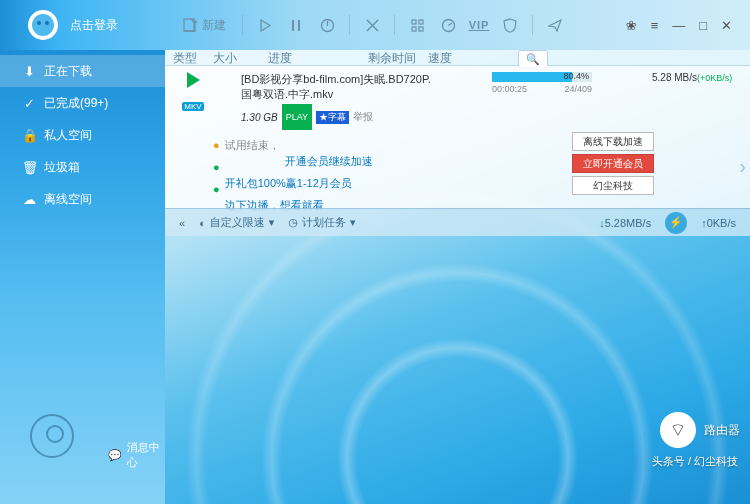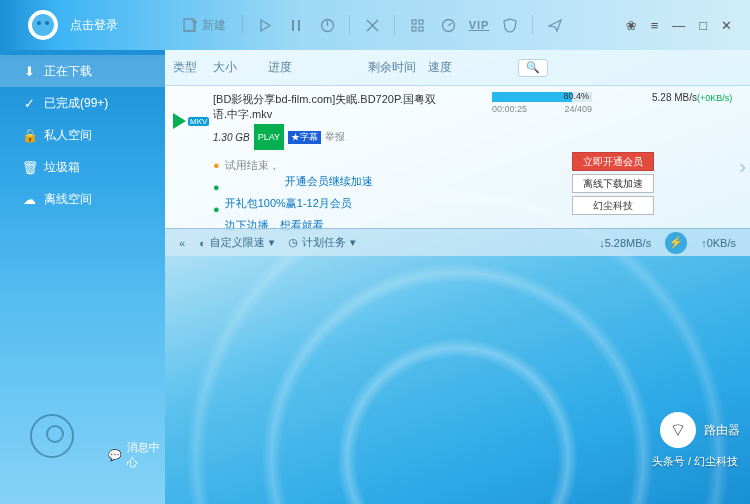--- a/index.html
+++ b/index.html
@@ -28,29 +28,29 @@
 .side-item { display:flex; align-items:center; gap:8px; height:32px; color:#fff; font-size:12px; padding-left:44px; cursor:pointer; position:relative; }
 .side-item.active { background:rgba(255,255,255,0.22); }
 .side-item .sicon { position:absolute; left:22px; width:15px; text-align:center; font-size:13px; }
 
 .main { flex:1; background:linear-gradient(160deg, #e8f7fd 0%, #b1e1f5 30%, #59c0ed 55%, #2ca9e6 80%, #1a8fd4 100%); position:relative; display:flex; flex-direction:column; overflow:hidden; }
 .swirl { position:absolute; inset:0; opacity:0.45; background:
   radial-gradient(circle at 50% 90%, rgba(255,255,255,0.0) 20%, rgba(255,255,255,0.6) 22%, rgba(255,255,255,0.0) 24%),
   radial-gradient(circle at 50% 90%, rgba(255,255,255,0.0) 35%, rgba(255,255,255,0.5) 37%, rgba(255,255,255,0.0) 39%),
   radial-gradient(circle at 50% 90%, rgba(255,255,255,0.0) 50%, rgba(255,255,255,0.4) 52%, rgba(255,255,255,0.0) 54%);
 }
-.cols { height:36px; display:flex; align-items:center; font-size:12px; color:#5b84a0; border-bottom:1px solid rgba(99,151,183,0.3); padding-left:8px; position:relative; z-index:2; background:rgba(232,247,253,0.9); }
+.cols { height:16px; display:flex; align-items:flex-start; font-size:12px; color:#5b84a0; border-bottom:1px solid rgba(99,151,183,0.3); padding-left:8px; position:relative; z-index:2; background:rgba(232,247,253,0.9); }
 .c-type{width:40px;} .c-name{flex:1;} .c-size{width:55px;} .c-prog{width:100px;} .c-remain{width:60px;} .c-speed{width:90px;}
 .searchbox { width:30px; height:18px; border:1px solid #b8d4e3; border-radius:3px; margin-right:10px; display:flex; align-items:center; justify-content:center; color:#8bb0c5; font-size:11px; background:#fff; }
 
 .row { display:flex; padding:6px 8px 4px 8px; position:relative; z-index:2; background:rgba(255,255,255,0.85); font-size:11px; }
-.ficon { width:40px; display:flex; flex-direction:row; align-items:center; gap:2px; }
+.ficon { width:40px; display:flex; flex-direction:column; align-items:center; gap:14px; }
 .playtri { width:0; height:0; border-left:13px solid #06b050; border-top:8px solid transparent; border-bottom:8px solid transparent; }
 .mkv-badge { background:#0a9ed8; color:#fff; font-size:8px; padding:0 2px; border-radius:2px; }
-.finfo { flex:1; }
+.finfo { flex:1;margin-left:28px; }
 .fname { color:#333; font-size:11px; line-height:15px; }
 .fmeta { display:flex; gap:4px; align-items:center; margin-top:2px; font-size:10px; }
 .fsizetxt{ color:#333;font-style:italic; }
 .badge-play { background:#06b050; color:#fff; padding:8px 4px; font-size:9px; }
 .badge-zm { background:#1b5fd8; color:#fff; padding:0 3px; font-size:9px; }
 .badge-zm::before{content:'★';}
 .greytxt{color:#888;}
 .sizecol{width:55px;}
 .progresscol{width:100px; font-size:10px;}
 .pbar{height:10px; background:#dbe9f1; position:relative; margin-bottom:2px;}
@@ -243,22 +243,22 @@
         </div>
       </div>
       <div class="remaincol"></div>
       <div class="speedcol">
         <span>5.28</span>&nbsp;<span>MB/s</span><span class="kbs">(+0KB/s)</span>
       </div>
     </div>
 
     <div class="promos">
       <div class="actbtns">
+        <div class="actbtn white">离线下载加速</div>
         <div class="actbtn red">立即开通会员</div>
-        <div class="actbtn white">离线下载加速</div>
         <div class="actbtn white">幻尘科技</div>
       </div>
       <div class="promo-line">
             <span class="dot-o">●</span>
             <span class="greytxt">试用结束，</span>
             <span class="link">开通会员继续加速</span>
           </div>
       <div class="promo-line">
             <span class="dot-g">●</span>
             <span class="link">开礼包100%赢1-12月会员</span>

